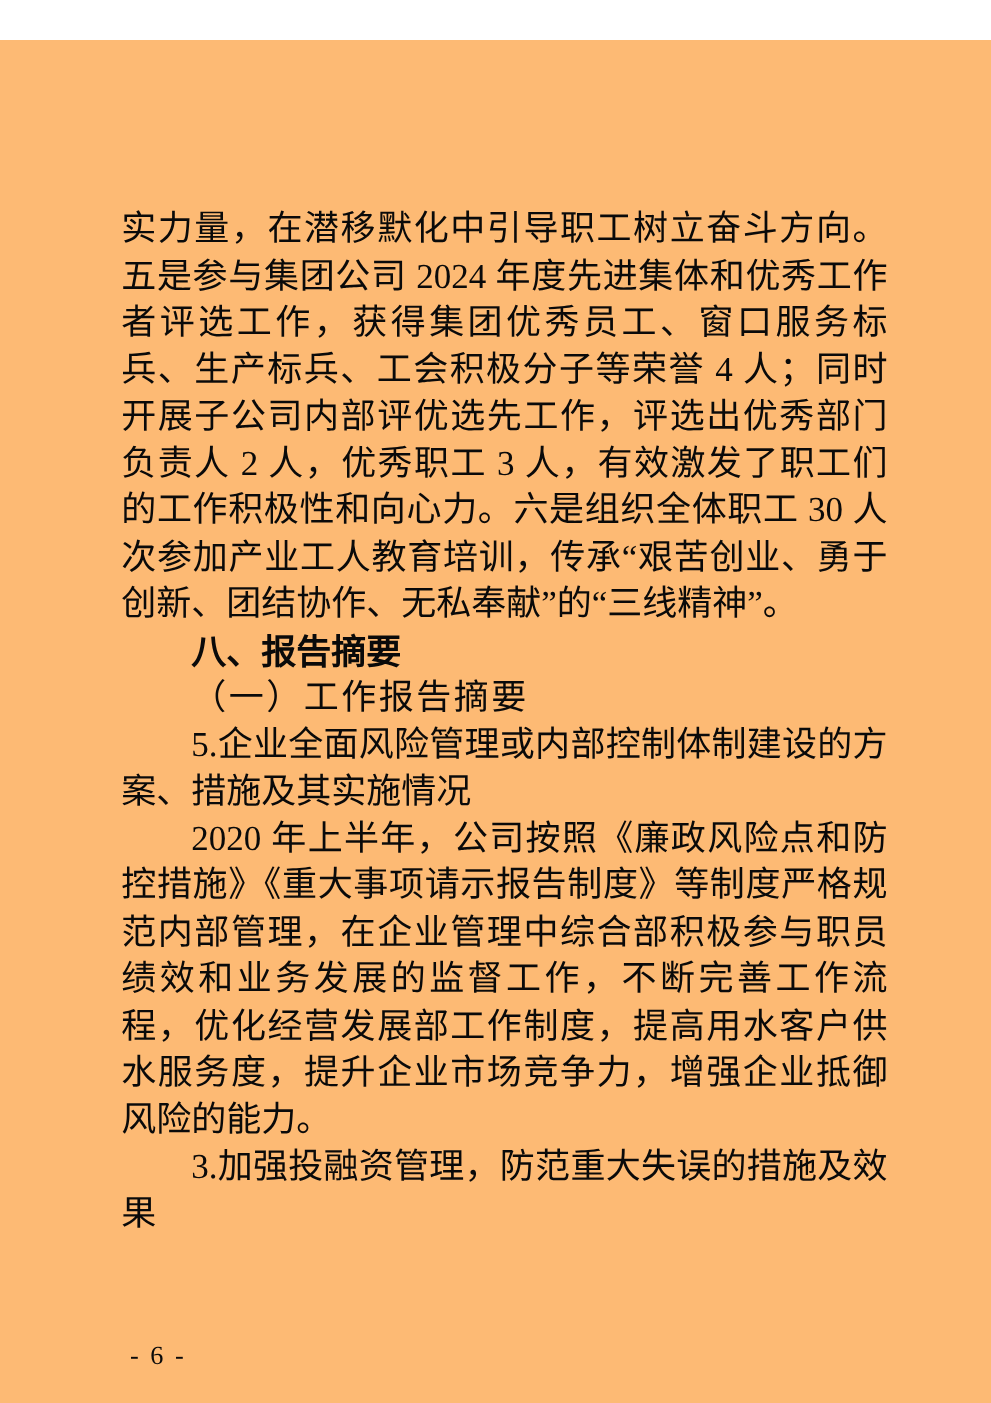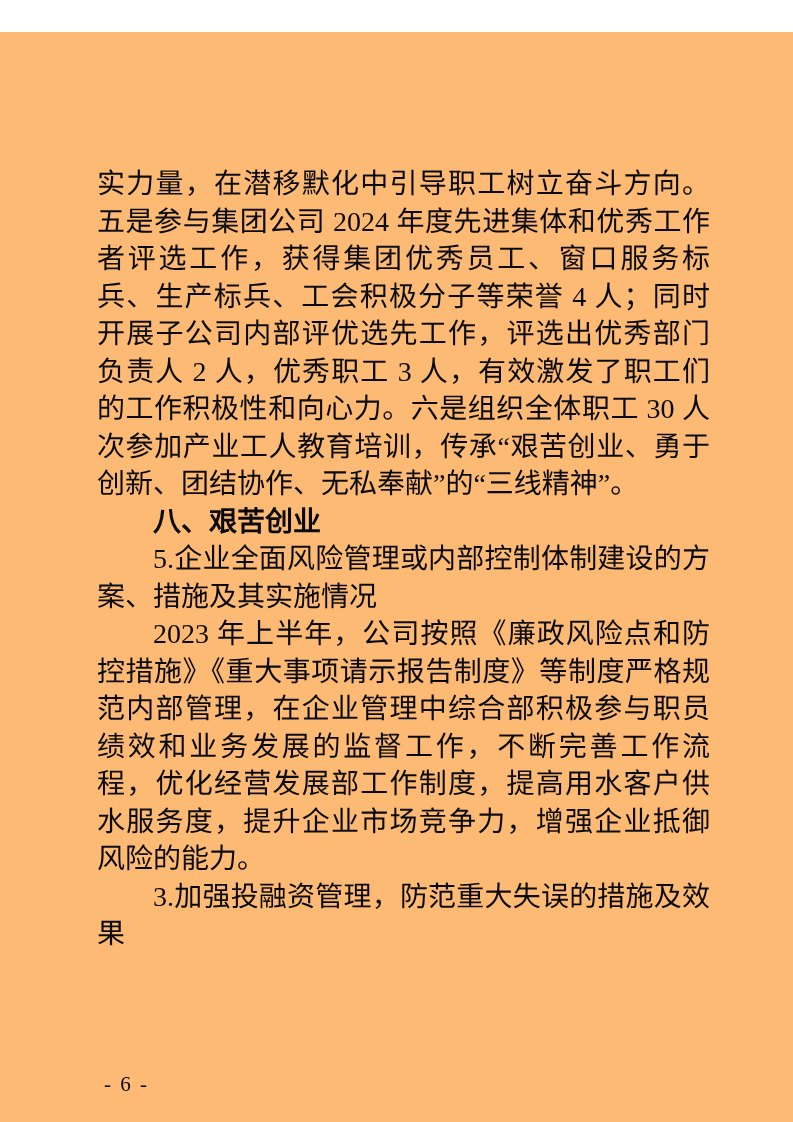--- a/index.html
+++ b/index.html
@@ -60,20 +60,21 @@
     font-family: "Liberation Serif", "DejaVu Serif", serif;
     color: #0a0a0a;
   }
 </style>
 </head>
 <body>
 
 <div class="page">
   <div class="content">
     <p class="para para-continuation">实力量，在潜移默化中引导职工树立奋斗方向。五是参与集团公司 2024 年度先进集体和优秀工作者评选工作，获得集团优秀员工、窗口服务标兵、生产标兵、工会积极分子等荣誉 4 人；同时开展子公司内部评优选先工作，评选出优秀部门负责人 2 人，优秀职工 3 人，有效激发了职工们的工作积极性和向心力。六是组织全体职工 30 人次参加产业工人教育培训，传承“艰苦创业、勇于创新、团结协作、无私奉献”的“三线精神”。</p>
-    <p class="heading-1">八、艰苦创业</p>
+    <p class="heading-1">八、报告摘要</p>
+    <p class="heading-2">（一）工作报告摘要</p>
     <p class="para subitem">5.企业全面风险管理或内部控制体制建设的方案、措施及其实施情况</p>
-    <p class="para">2023 年上半年，公司按照《廉政风险点和防控措施》《重大事项请示报告制度》等制度严格规范内部管理，在企业管理中综合部积极参与职员绩效和业务发展的监督工作，不断完善工作流程，优化经营发展部工作制度，提高用水客户供水服务度，提升企业市场竞争力，增强企业抵御风险的能力。</p>
+    <p class="para">2020 年上半年，公司按照《廉政风险点和防控措施》《重大事项请示报告制度》等制度严格规范内部管理，在企业管理中综合部积极参与职员绩效和业务发展的监督工作，不断完善工作流程，优化经营发展部工作制度，提高用水客户供水服务度，提升企业市场竞争力，增强企业抵御风险的能力。</p>
     <p class="para subitem">3.加强投融资管理，防范重大失误的措施及效果</p>
   </div>
 
   <div class="page-footer">- 6 -</div>
 </div>
 
 </body></html>

